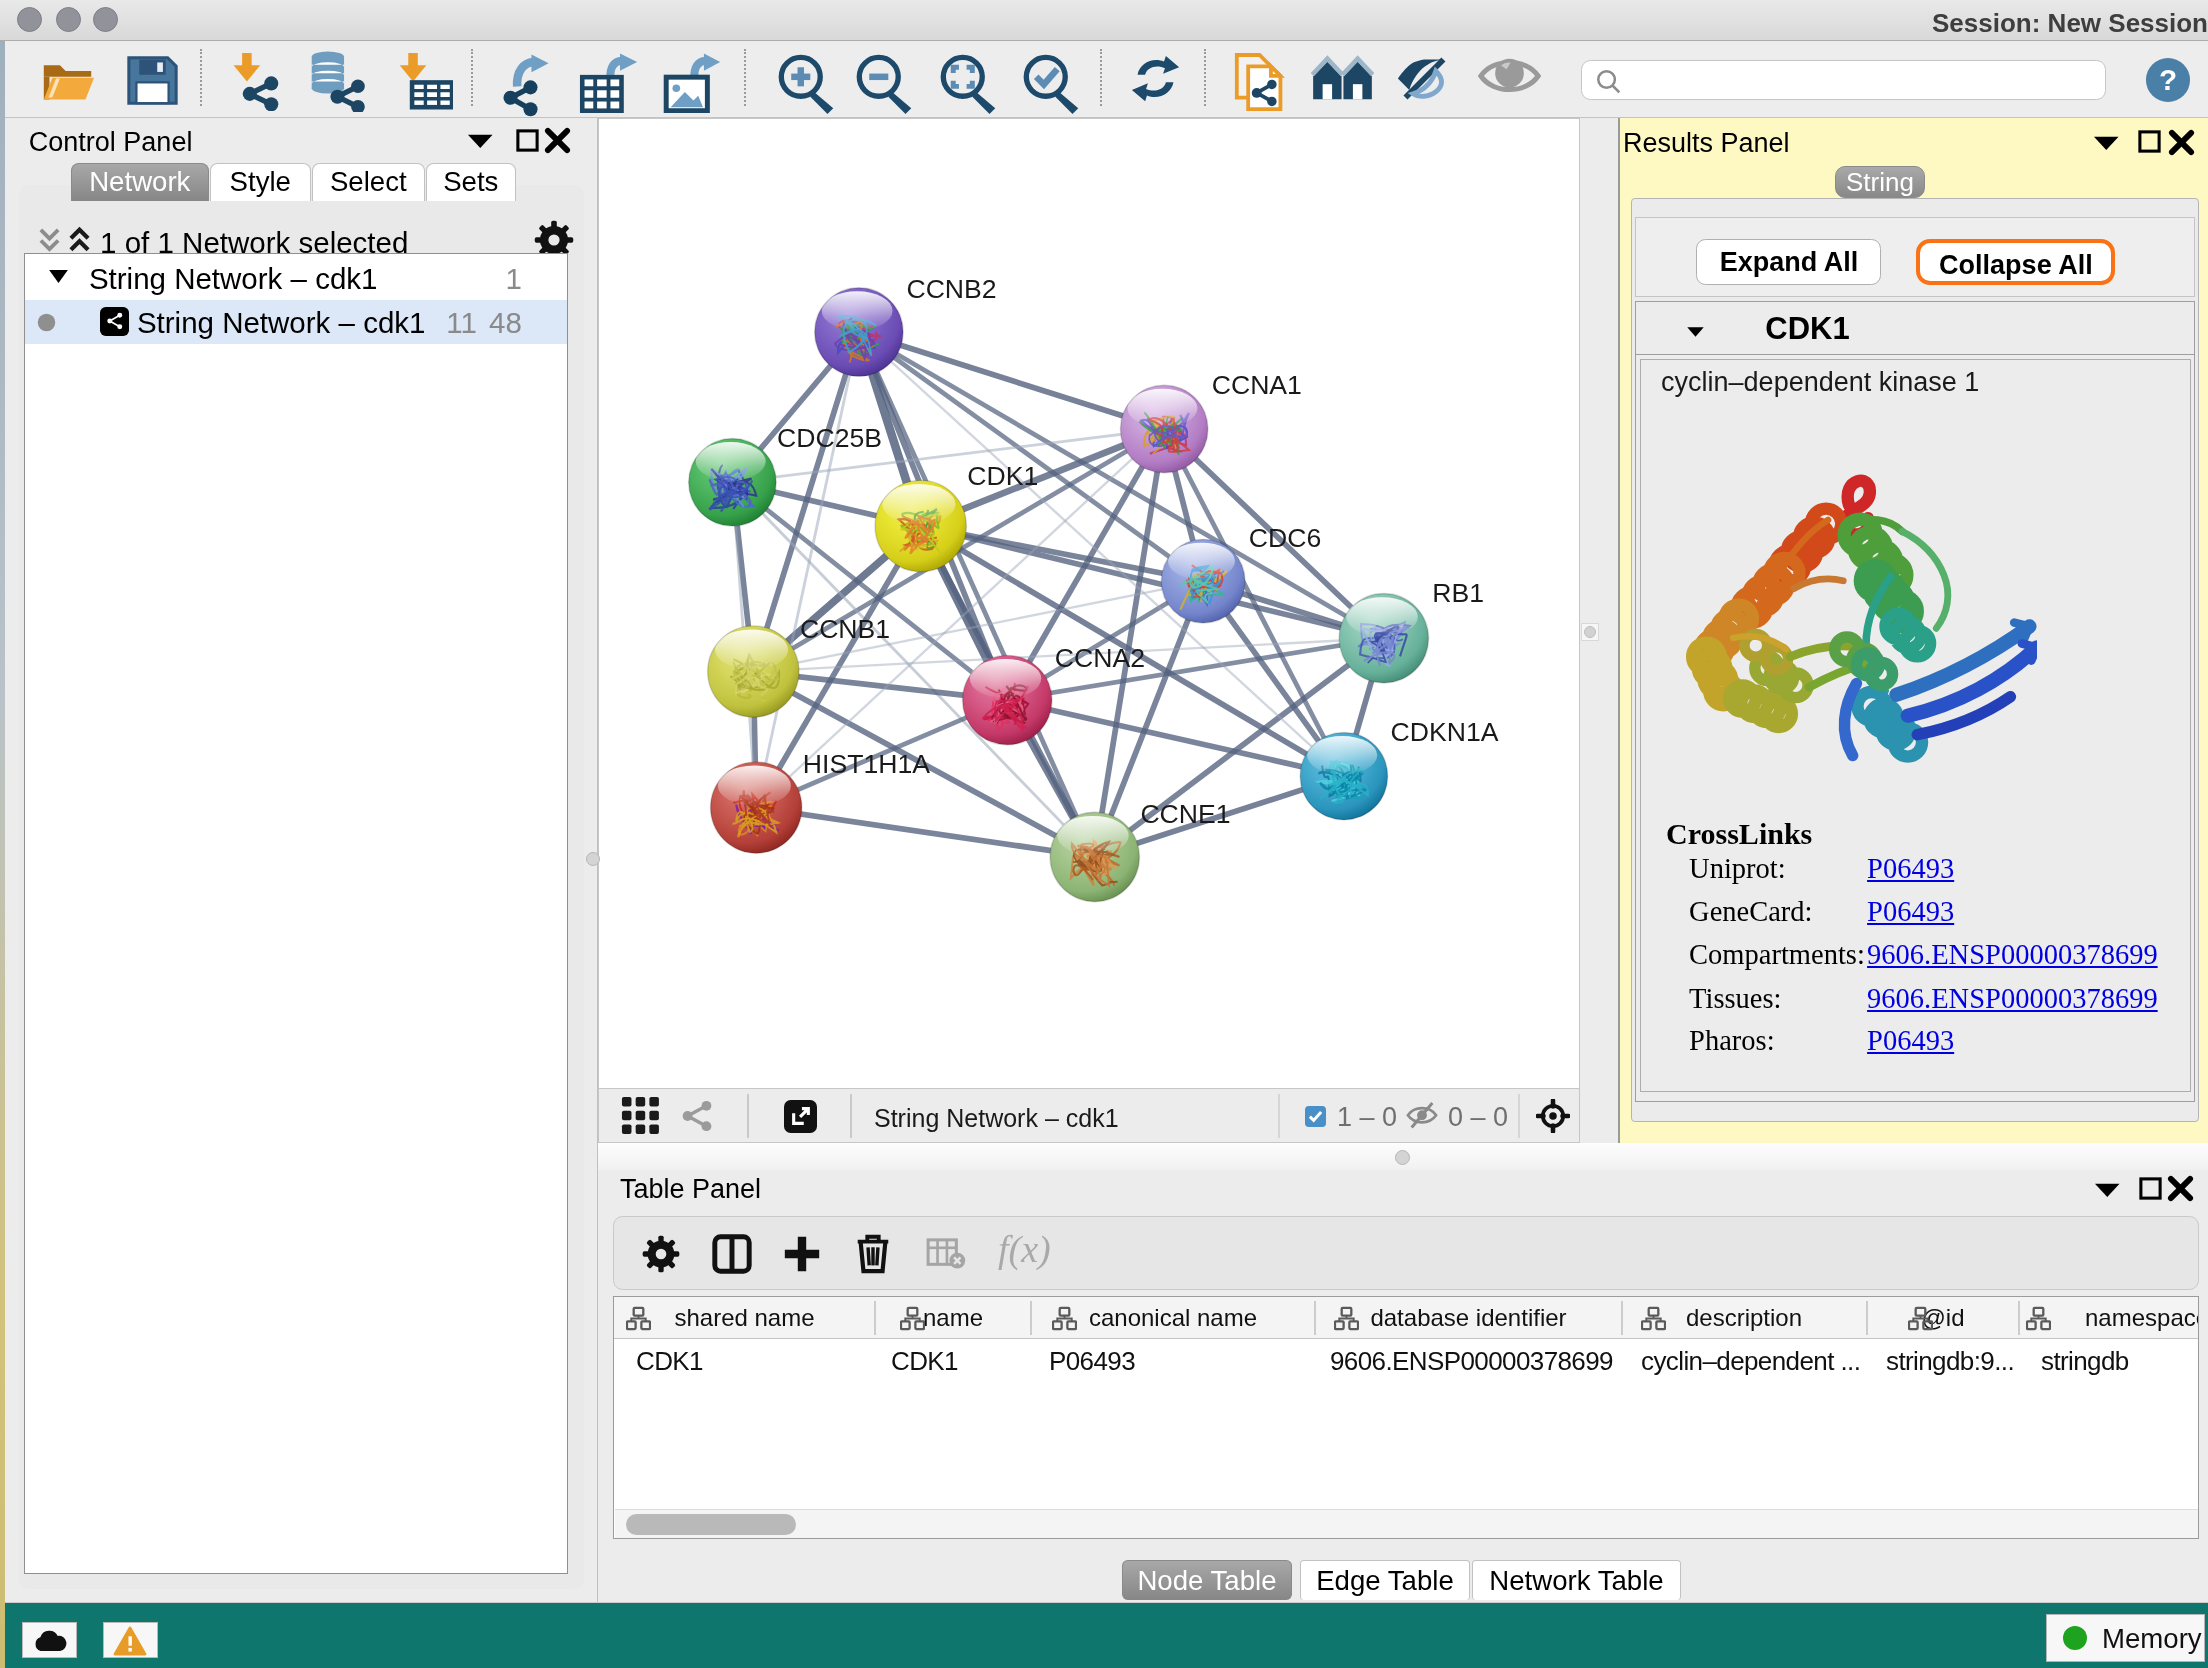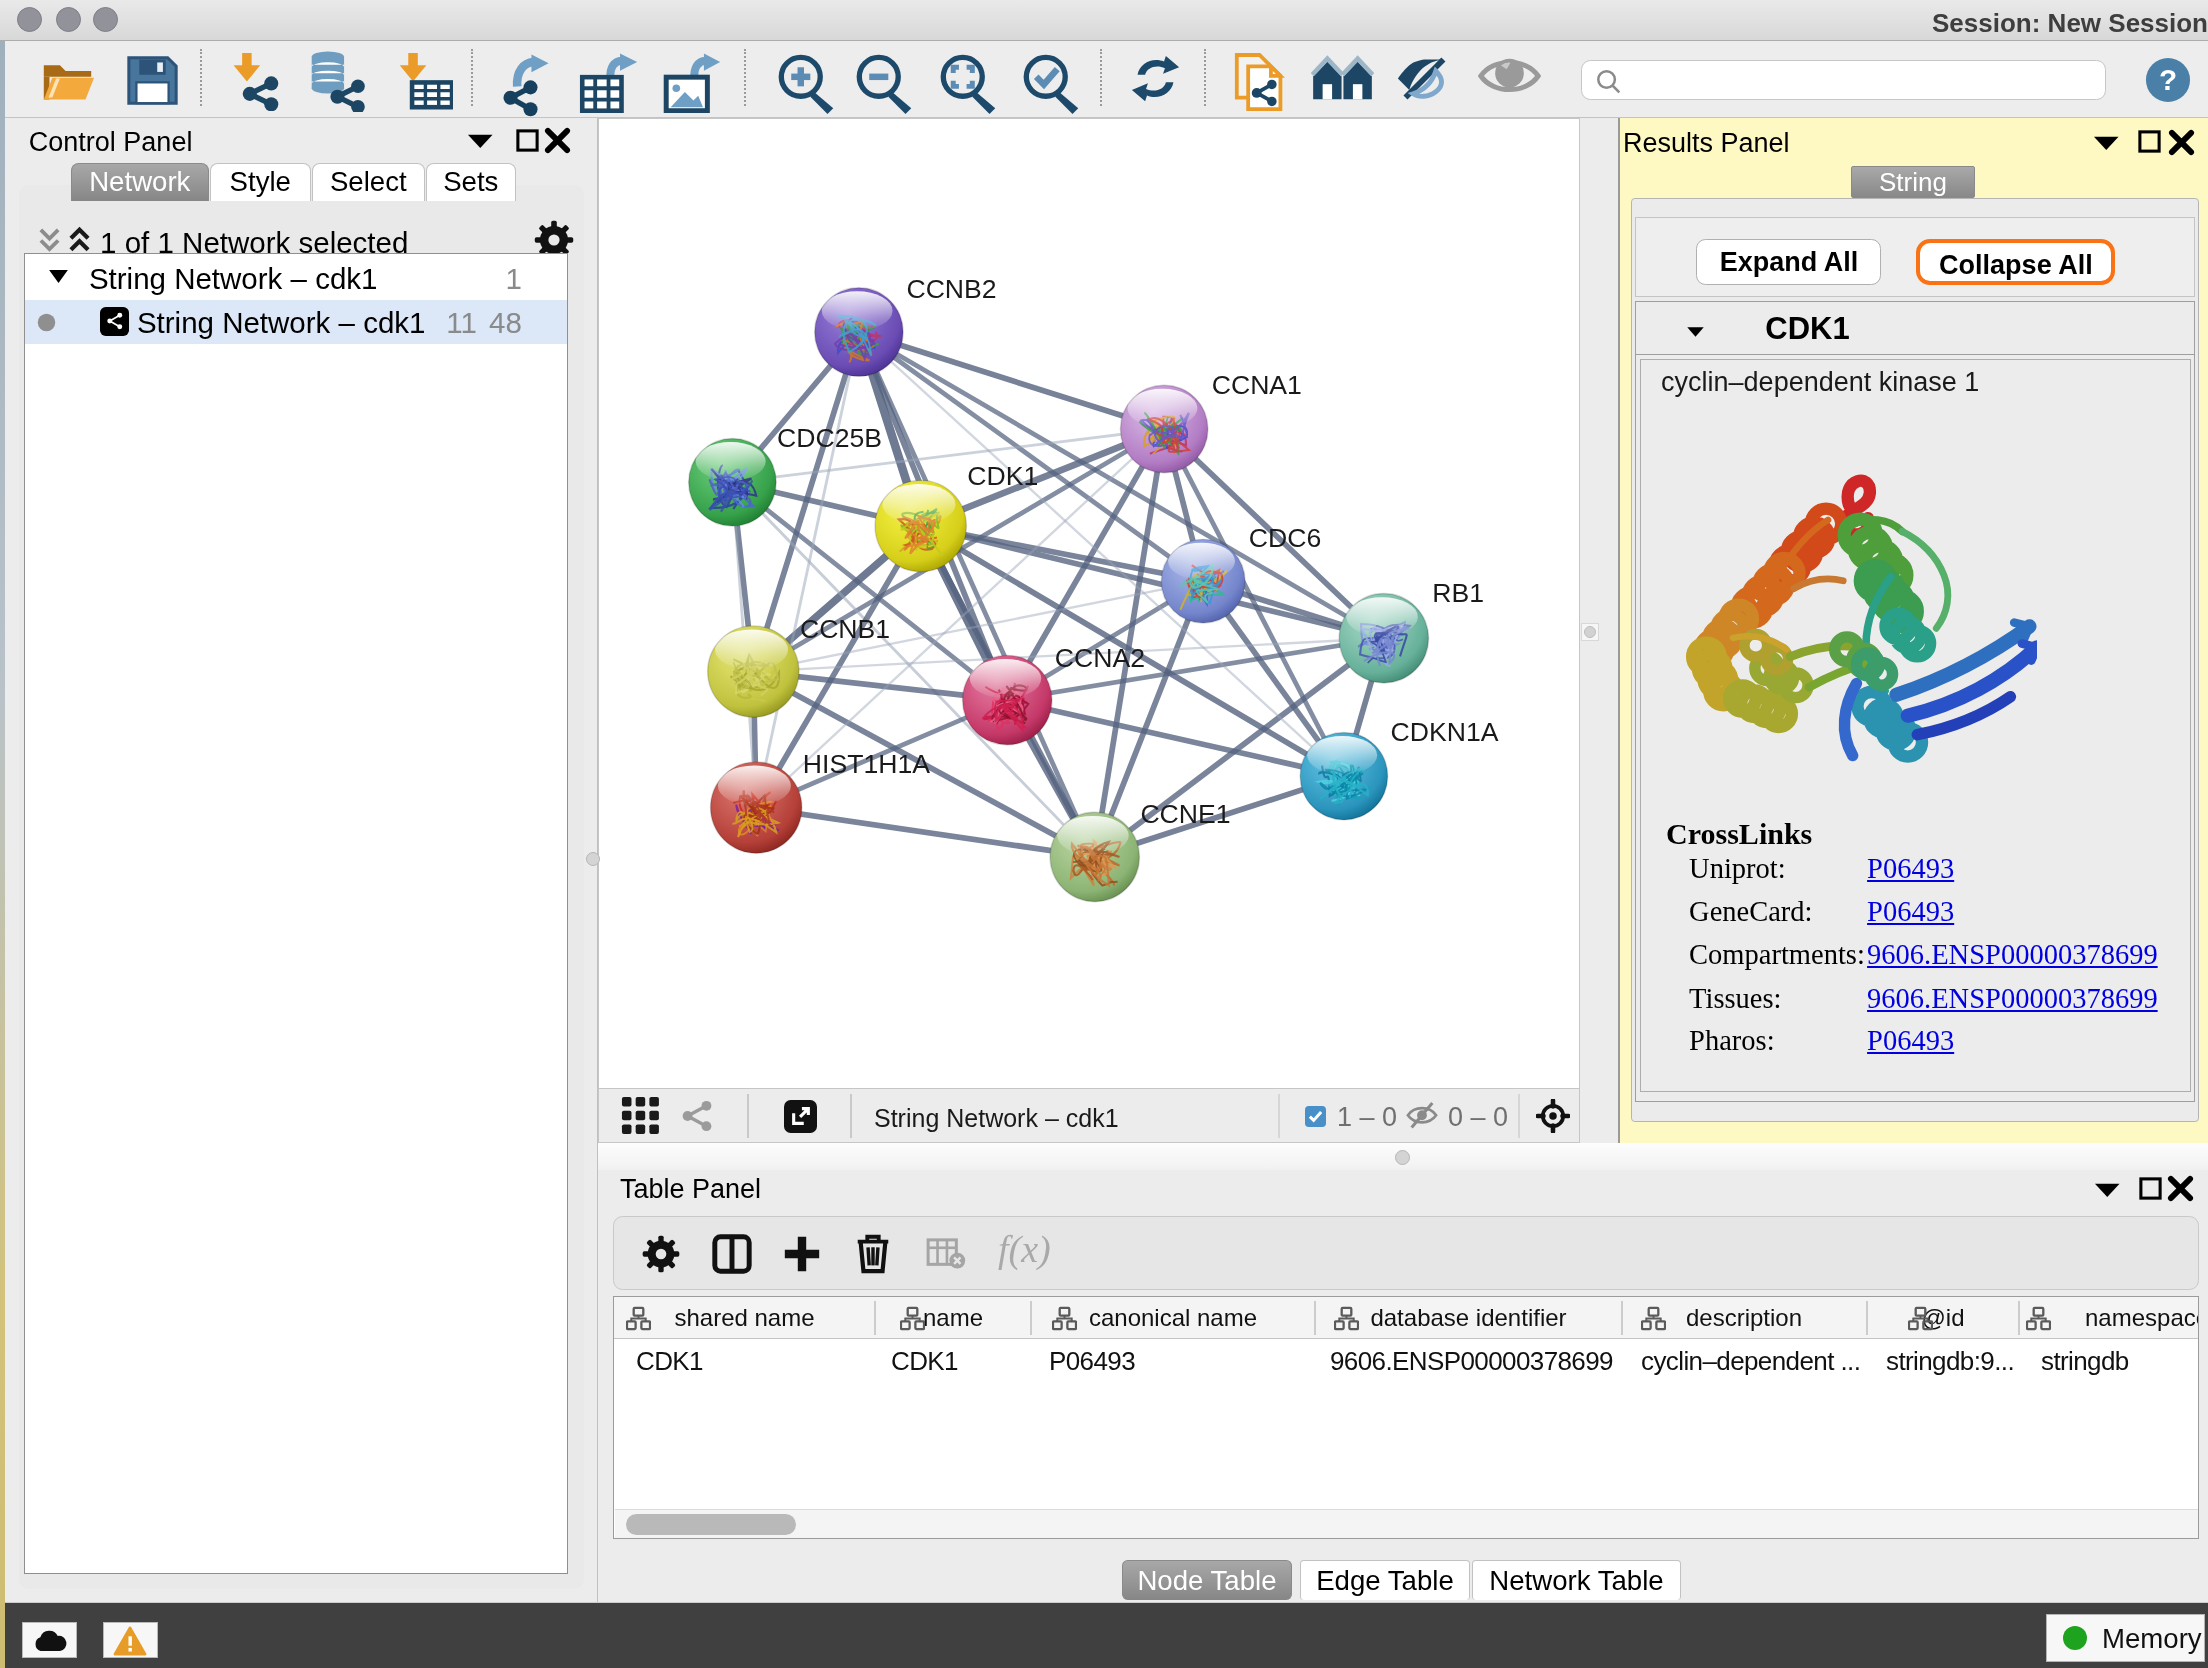--- a/index.html
+++ b/index.html
@@ -37,21 +37,21 @@
   
   #results { left:1618px; top:118px; width:591px; height:1025px; background:#fef9c3; border-left:2.9px double #9a9a9a; }
 
   
   #band { left:598px; top:1143px; width:1610px; height:27px; background:linear-gradient(#fdfdfd,#f1f1f1); }
 
   
   #tablepanel { left:598px; top:1170px; width:1610px; height:432px; background:#ececec; }
 
   
-  #statusbar { left:0; top:1602px; width:2208px; height:67px; background:#404040; border-top:1.9px solid #cccccc; }
+  #statusbar { left:0; top:1602px; width:2208px; height:67px; background:#0f766e; border-top:1.9px solid #cccccc; }
   .hcell { top:0; height:42px; line-height:42px; text-align:center; font-size:24px; color:#111; }
   .hicon { position:absolute; top:8.6px; width:25px; height:25px; }
   .link { color:#0000e0; text-decoration:underline; }
   .serif { font-family:"Liberation Serif", serif; }
 </style>
 </head>
 <body>
   <div class="abs" id="titlebar">
     <div class="abs light" style="left:17px;"></div>
     <div class="abs light" style="left:56px;"></div>
@@ -783,21 +783,21 @@
     <div class="abs paneltitle" style="left:2.9px;top:9.5px;">Results Panel</div>
     <svg class="abs" style="left:472px;top:16px" width="28.5" height="17" viewBox="0 0 15 9">
       <path d="M1 1.5 L14 1.5 L7.5 8.5 Z" fill="#000"></path>
     </svg>
     <svg class="abs" style="left:517px;top:11.4px" width="25" height="25" viewBox="0 0 13 13">
       <rect x="1.5" y="1.5" width="10" height="10" fill="none" stroke="#000" stroke-width="1.6"></rect>
     </svg>
     <svg class="abs" style="left:548px;top:10.5px" width="27" height="27" viewBox="0 0 14 14">
       <path d="M2 2 L12 12 M12 2 L2 12" stroke="#000" stroke-width="3" stroke-linecap="round"></path>
     </svg>
-    <div class="abs" style="left:231px;top:48px;width:124px;height:32px;background:linear-gradient(#a9a9a9,#888888);border:1px solid #8a8a8a;border-radius:2px;color:#fff;font-size:26px;text-align:center;line-height:30px;">String</div>
+    <div class="abs" style="left:215px;top:48px;width:90px;height:32px;background:linear-gradient(#a9a9a9,#888888);border:1px solid #8a8a8a;border-radius:10px;color:#fff;font-size:26px;text-align:center;line-height:30px;">String</div>
 
     <div class="abs" style="left:11.4px;top:80px;width:568px;height:924px;background:#ebebeb;border:1px solid #b4b4b4;border-radius:3.8px;">
 
       <div class="abs" style="left:2.9px;top:18px;width:560px;height:80px;background:#eeeeee;border:1px solid #c4c4c4;"></div>
       <div class="abs" style="left:64px;top:40px;width:185px;height:46px;background:#fff;border:1px solid #b0b0b0;border-radius:9.5px;font-size:27px;font-weight:bold;text-align:center;line-height:44px;">Expand All</div>
       <div class="abs" style="left:284px;top:40px;width:199px;height:46px;background:#fff;border:4px solid #f97316;border-radius:14px;font-size:27px;font-weight:bold;text-align:center;line-height:44px;">Collapse All</div>
 
       <div class="abs" style="left:2.9px;top:102px;width:560px;height:801px;background:#ececec;border:1px solid #9e9e9e;">
         <div class="abs" style="left:0;top:0;width:100%;height:53px;border-bottom:1px solid #9e9e9e;">
           <svg class="abs" style="left:50px;top:23px" width="19" height="13.3" viewBox="0 0 15 10">

